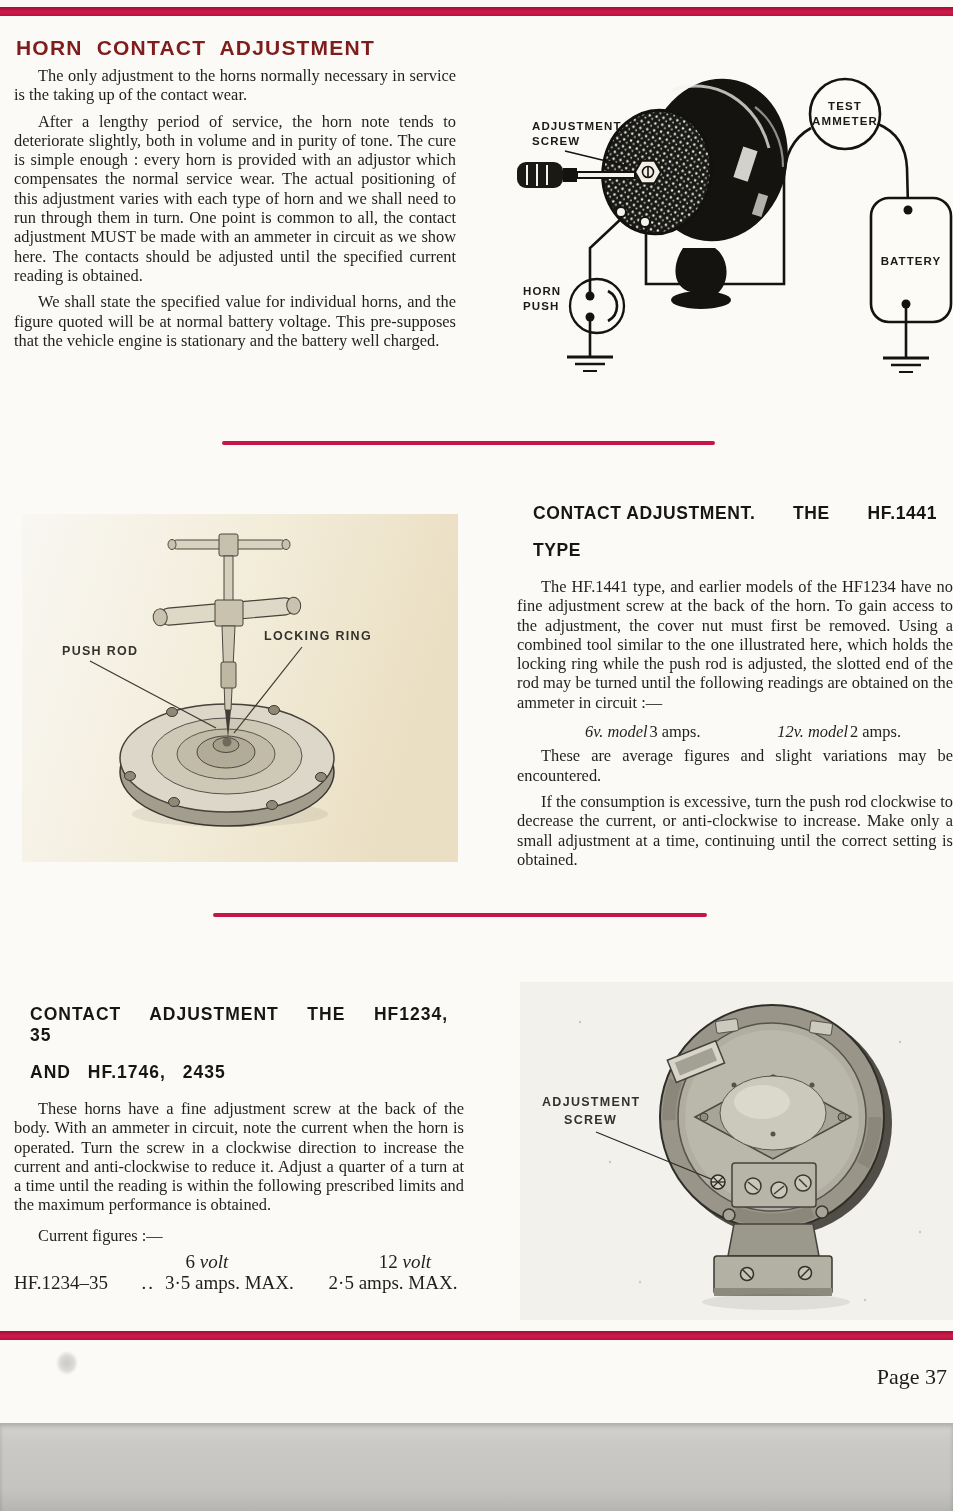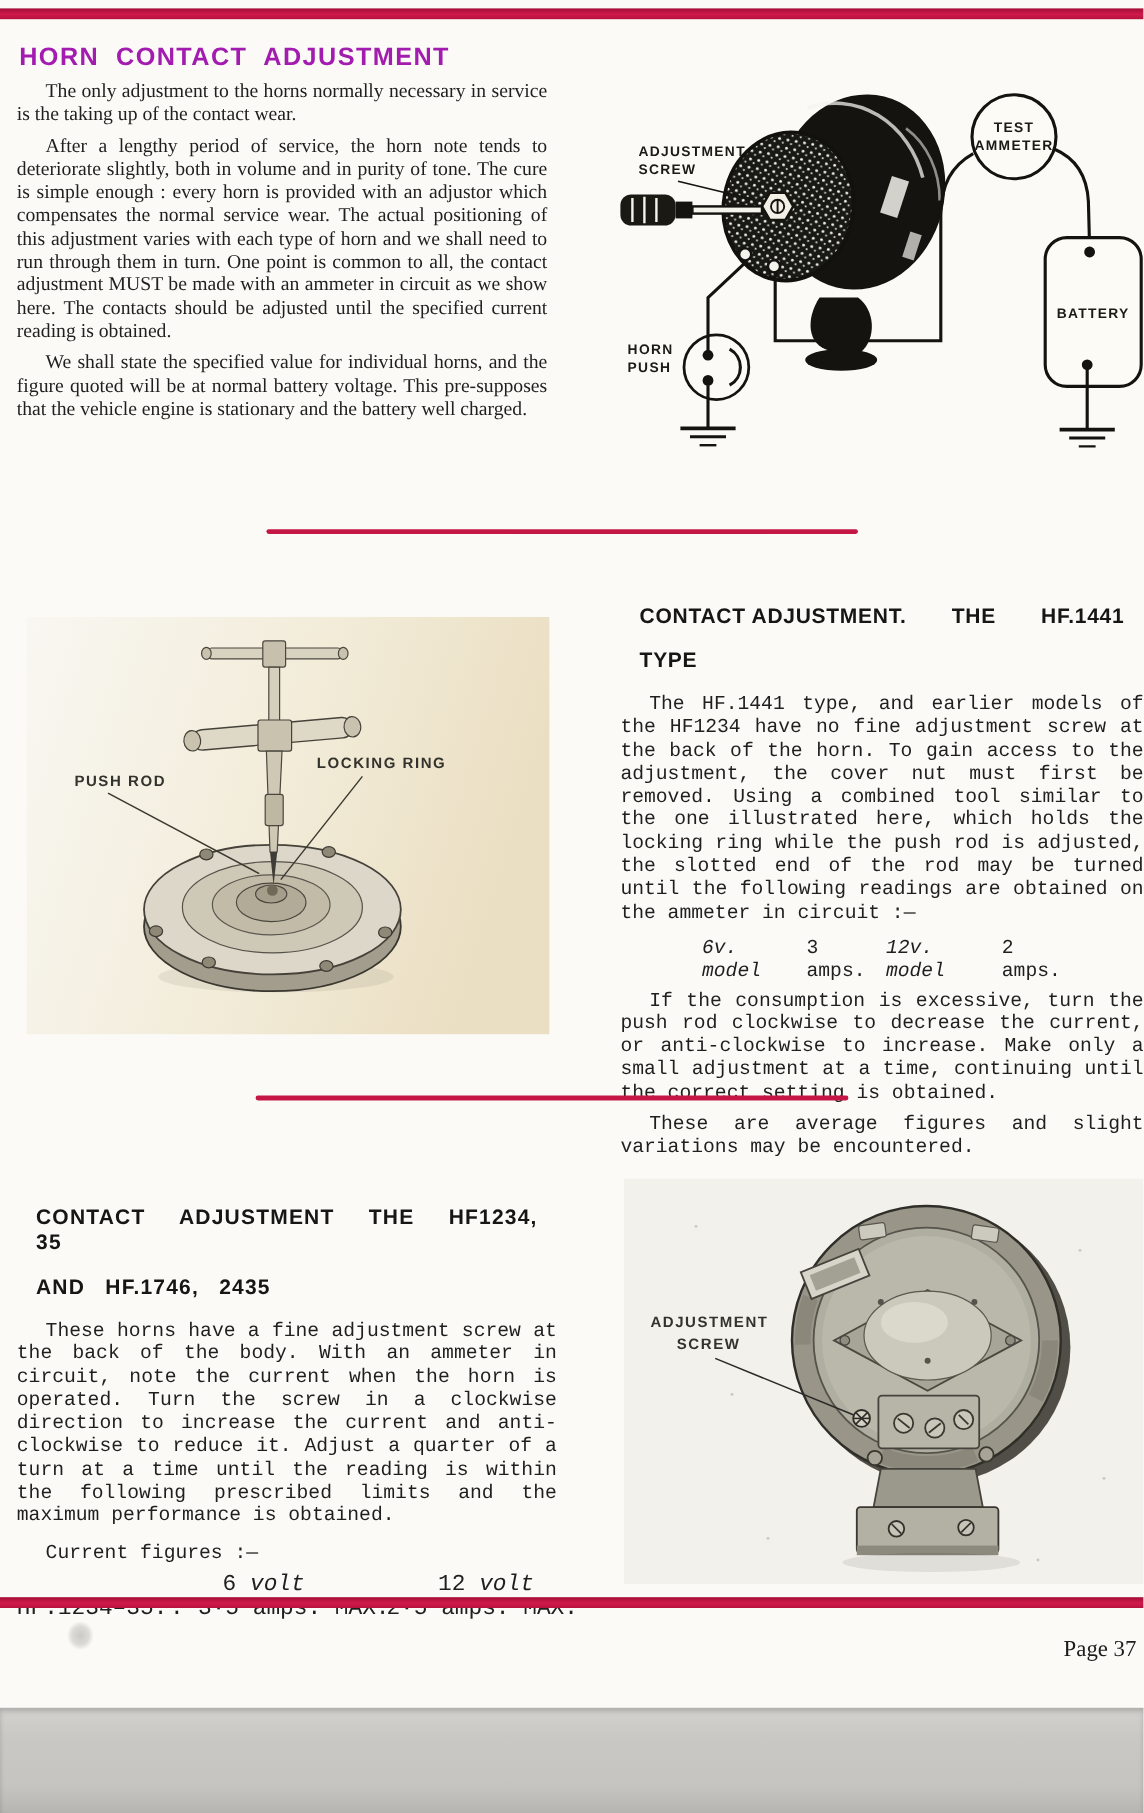--- a/index.html
+++ b/index.html
@@ -6,50 +6,50 @@
   body{
     width:953px;height:1511px;position:relative;overflow:hidden;
     background:#fbfaf6;color:#1f1f1f;
     font-family:"Liberation Serif", serif;
   }
   .redbar{position:absolute;background:linear-gradient(180deg,#a30e36 0%,#d01a4c 55%,#b5123c 100%);}
   .rule-thin{position:absolute;height:4px;background:#c51746;border-radius:2px;}
   .h-main{
     position:absolute;left:16px;top:36px;margin:0;
     font-family:"Liberation Sans",sans-serif;font-weight:bold;font-size:21px;
-    letter-spacing:1.2px;word-spacing:7px;color:#a21caf;
+    letter-spacing:1.2px;word-spacing:7px;color:#7f1d1d;
   }
   .col{position:absolute;font-size:16.4px;line-height:19.3px;text-align:justify;}
   .col p{margin:0 0 7px 0;text-indent:24px;}
   .h-sub{
     font-family:"Liberation Sans",sans-serif;font-weight:bold;font-size:17.5px;
     letter-spacing:.6px;color:#161614;margin:16px;line-height:21px;
   }
   .justrow{display:flex;justify-content:space-between;}
   .ws{word-spacing:11px;letter-spacing:1px;}
-  .s2-body{margin-top:8px;font-family:Liberation Mono, monospace;}
+  .s2-body{margin-top:8px;}
   .readings{display:flex;justify-content:space-between;padding:3px 52px 1px 68px;margin:2px 0 4px 0;}
   .reading{display:flex;flex-direction:row;text-align:left;text-indent:0;}
   .reading i{font-style:italic;}
   .reading .val{padding-left:2px;}
   .intro{margin-top:11px !important;}
   .cf-table{margin-top:3px;font-size:19px;line-height:20.5px;text-align:left;}
   .cf-row{display:flex;}
   .cf-model{width:151px;display:flex;}
   .cf-leader{margin-left:auto;padding-right:10px;letter-spacing:2px;}
   .cf-v6{width:157px;}
   .cf-v12{width:142px;text-align:center;}
   .cf-h6{padding-left:46px;}
   .cf-h12{padding-left:30px;}
   .pre{white-space:pre;}
   .fig{position:absolute;}
   .fig text{font-family:"Liberation Sans",sans-serif;font-weight:600;}
   .fig-circuit text{font-size:11.5px;letter-spacing:1.1px;fill:#1b1a16;}
   .fig-tool text,.fig-horn text{font-size:12.5px;letter-spacing:1.3px;fill:#33322c;}
-  .pagenum{position:absolute;left:790px;top:1364px;width:157px;text-align:right;font-size:19px;color:#1c1c1c;}
+  .pagenum{position:absolute;left:790px;top:1364px;width:157px;text-align:right;font-size:22px;color:#1c1c1c;}
   .smudge{position:absolute;left:56px;top:1351px;width:22px;height:24px;opacity:.45;
     background:radial-gradient(ellipse at 50% 50%, #8f8f8a 0%, #b5b5b0 45%, transparent 72%);}
   .scanarea{position:absolute;left:0;top:1423px;width:953px;height:88px;
     background:linear-gradient(180deg,#d3d2cf 0%,#c9c8c5 28%,#c5c4c1 75%,#b6b5b2 100%);
     box-shadow:inset 0 3px 4px rgba(0,0,0,.18);}
 </style>
 </head>
 <body>
 
 <div>
@@ -202,22 +202,22 @@
       <div class="readings">
         <div class="reading">
           <i>6v. model</i>
           <span class="val">3 amps.</span>
         </div>
         <div class="reading">
           <i>12v. model</i>
           <span class="val">2 amps.</span>
         </div>
       </div>
+      <p>These are average figures and slight variations may be encountered.</p>
       <p>If the consumption is excessive, turn the push rod clockwise to decrease the current, or anti-clockwise to increase.  Make only a small adjustment at a time, continuing until the correct setting is obtained.</p>
-      <p>These are average figures and slight variations may be encountered.</p>
     </div>
   </div>
 
   <div class="rule-thin" style="left:213px;top:913px;width:494px;"></div>
 
   <div class="col" style="left:14px;top:988px;width:450px;">
     <h2 class="h-sub ws">CONTACT ADJUSTMENT THE HF1234, 35</h2>
     <h2 class="h-sub ws">AND HF.1746, 2435</h2>
     <div class="s2-body">
       <p>These horns have a fine adjustment screw at the back of the body.  With an ammeter in circuit, note the current when the horn is operated.  Turn the screw in a clockwise direction to increase the current and anti-clockwise to reduce it.  Adjust a quarter of a turn at a time until the reading is within the following prescribed limits and the maximum performance is obtained.</p>

